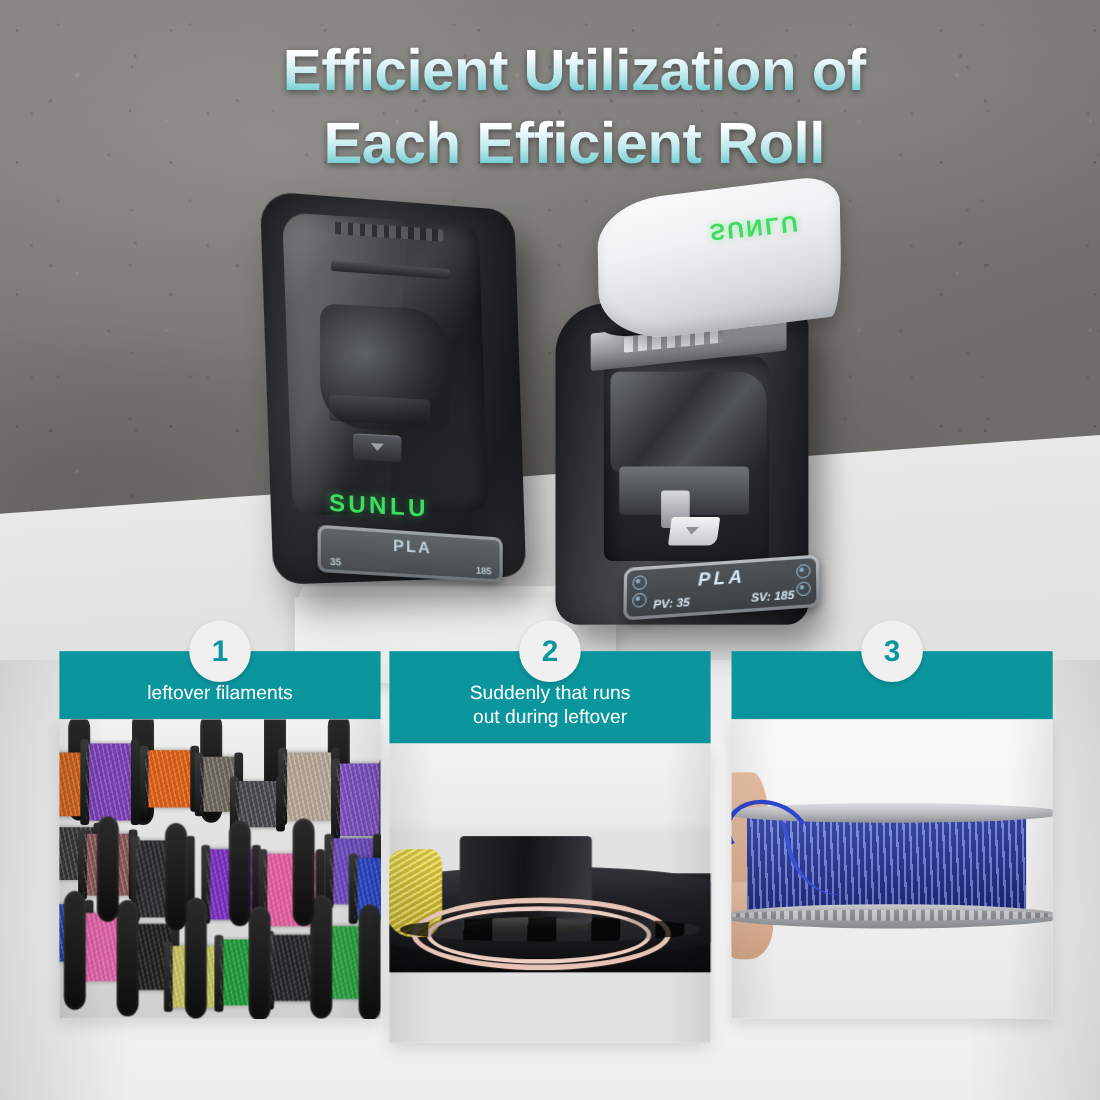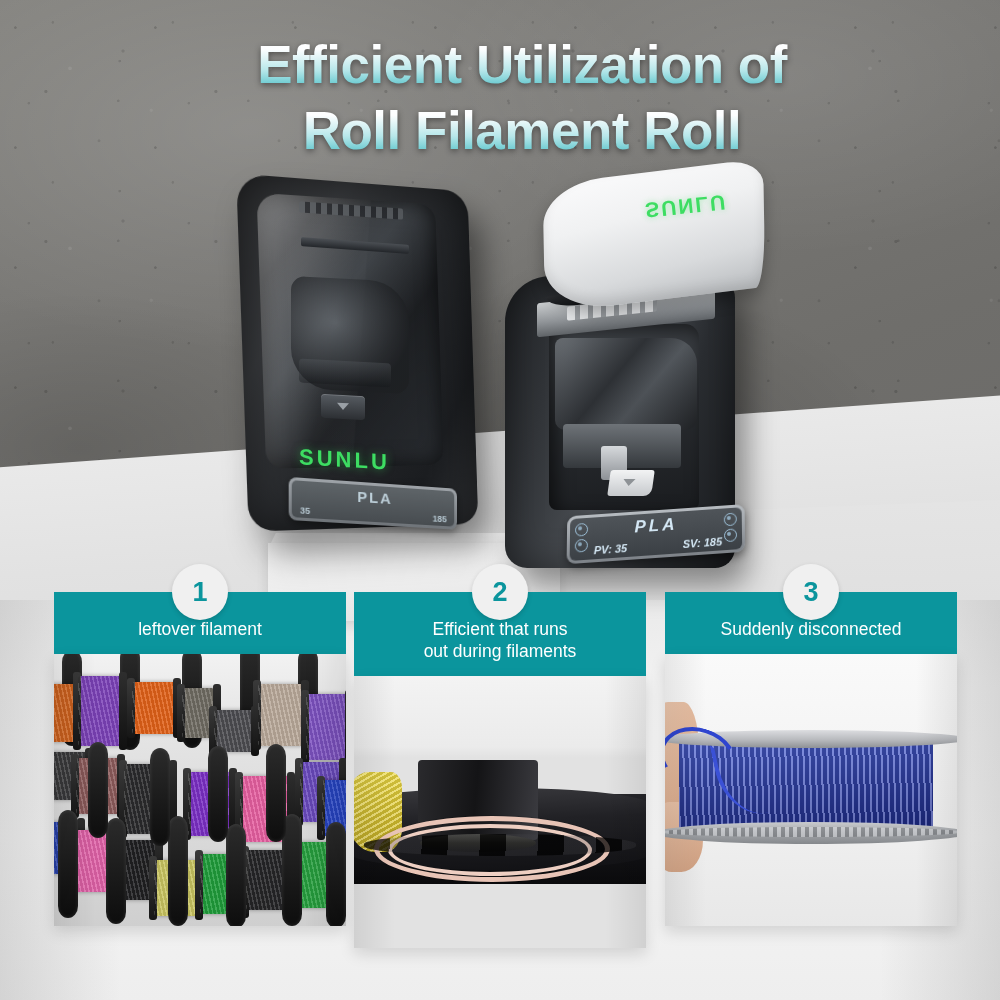--- a/index.html
+++ b/index.html
@@ -441,21 +441,21 @@
 
 <div id="stage">
 
   <div class="concrete"></div>
   <div class="floor-diagonal"></div>
   <div class="floor-right"></div>
   <div class="floor-base"></div>
 
   <div class="title-wrap">
     <div class="title-line">Efficient Utilization of</div>
-    <div class="title-line">Roll Filament Roll</div>
+    <div class="title-line">Each Efficient Roll</div>
   </div>
 
   <div class="pedestal-top"></div>
   <div class="pedestal"></div>
 
   <div class="device dev-left">
     <div class="dl-body"></div>
     <div class="dl-lid">
       <div class="dl-lid-gloss"></div>
     </div>
@@ -506,21 +506,21 @@
   </div>
 
   <div class="floor-vignette"></div>
 
   <div class="cards">
 
     <div class="card c1">
       <div class="card-head">
         <div class="badge">1</div>
         <div class="card-head-text">
-          <div>leftover filament</div>
+          <div>leftover filaments</div>
         </div>
       </div>
       <div class="card-photo">
         <div class="spool-wall">
           <div class="rim" style="left:8px;  top:-4px;  height:96px;"></div>
           <div class="rim" style="left:66px; top:-8px;  height:104px;"></div>
           <div class="rim" style="left:128px;top:-6px;  height:100px;"></div>
           <div class="rim" style="left:186px;top:-10px; height:108px;"></div>
           <div class="rim" style="left:244px;top:-6px;  height:100px;"></div>
           <div class="sp" style="left:-6px; top:30px; width:40px; height:58px; background:#d4651f;">
@@ -598,22 +598,22 @@
           <div class="rim" style="left:212px;top:90px;  height:98px;"></div>
         </div>
         <div class="photo-shade"></div>
       </div>
     </div>
 
     <div class="card c2">
       <div class="card-head">
         <div class="badge">2</div>
         <div class="card-head-text">
-          <div>Efficient that runs</div>
-          <div>out during filaments</div>
+          <div>Suddenly that runs</div>
+          <div>out during leftover</div>
         </div>
       </div>
       <div class="card-photo">
         <div class="p2bg">
           <div class="p2-base"></div>
           <div class="p2-plate"></div>
           <div class="p2-yellow"></div>
           <div class="p2-spool-core">
             <div class="p2-spool-top"></div>
           </div>
@@ -622,21 +622,20 @@
           <div class="p2-plate-holes"></div>
         </div>
         <div class="photo-shade"></div>
       </div>
     </div>
 
     <div class="card c3">
       <div class="card-head">
         <div class="badge">3</div>
         <div class="card-head-text">
-          <div>Suddenly disconnected</div>
         </div>
       </div>
       <div class="card-photo">
         <div class="p3bg">
           <div class="p3-hand"></div>
           <div class="p3-hand2"></div>
           <div class="p3-blue"></div>
           <div class="p3-flange-top"></div>
           <div class="p3-flange-bot">
               <i></i>

